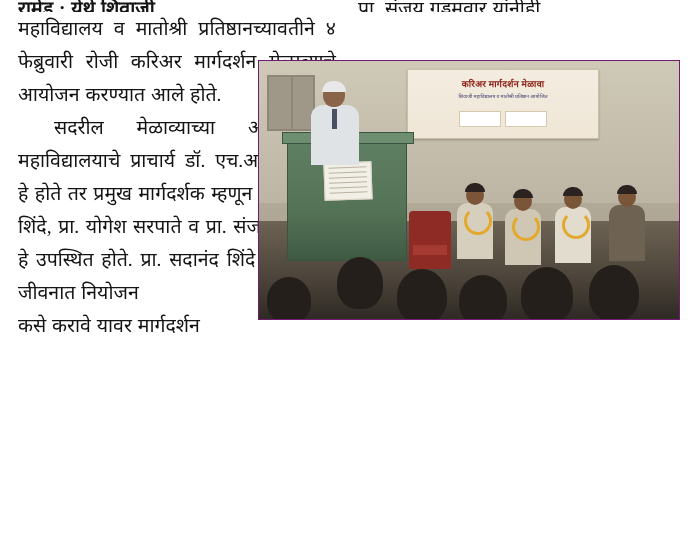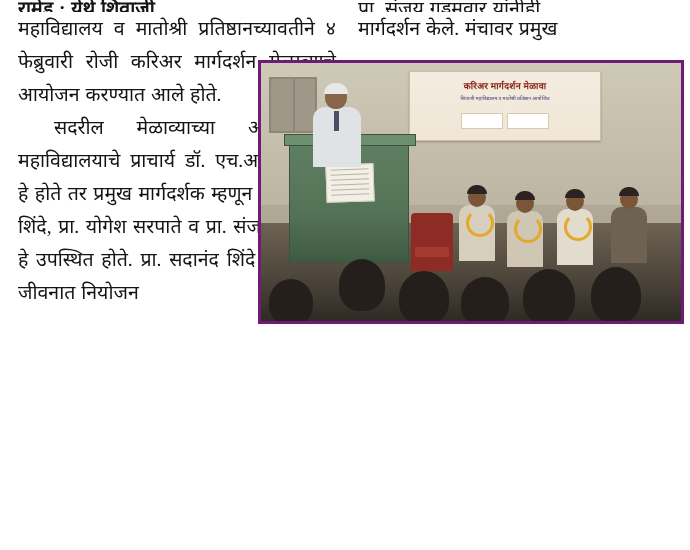--- a/index.html
+++ b/index.html
@@ -49,21 +49,21 @@
   }
   .bold { font-weight: bold; }
 
   
   .photo-wrap {
     position: absolute;
     left: 258px;
     top: 60px;
     width: 420px;
     height: 258px;
-    border: 3px solid #701a75;
+    border: 1px solid #701a75;
     background: #6e6a60;
     overflow: hidden;
   }
   .photo {
     position: absolute;
     inset: 0;
   }
 
   
   .wall {
@@ -254,25 +254,25 @@
 </style>
 </head>
 <body>
 
 <div class="page">
 
   <div class="col col-left">
     <p class="para clip-top bold">रामेड : येथे शिवाजी</p>
     <p class="para">महाविद्यालय व मातोश्री प्रतिष्ठानच्यावतीने ४ फेब्रुवारी रोजी करिअर मार्गदर्शन मेळाव्याचे आयोजन करण्यात आले होते.</p>
     <p class="para indent">सदरील मेळाव्याच्या अध्यक्षस्थानी महाविद्यालयाचे प्राचार्य डॉ. एच.आर.आगलावे हे होते तर प्रमुख मार्गदर्शक म्हणून प्रा. सदानंद शिंदे, प्रा. योगेश सरपाते व प्रा. संजय गड्डुमवार हे उपस्थित होते. प्रा. सदानंद शिंदे विद्यार्थ्यांनी जीवनात नियोजन</p>
+    <p class="para clip-bottom">कसे करावे यावर मार्गदर्शन</p>
   </div>
 
   <div class="col col-right">
     <p class="para clip-top">प्रा. संजय गड्डुमवार यांनीही</p>
-    <p class="para">मार्गदर्शन केले. मंचावर प्रमुख</p>
     <div style="height:266px"></div>
   </div>
 
   <div class="photo-wrap">
     <div class="photo">
 
       <div class="wall"></div>
       <div class="wall-band"></div>
       <div class="floor"></div>
 

